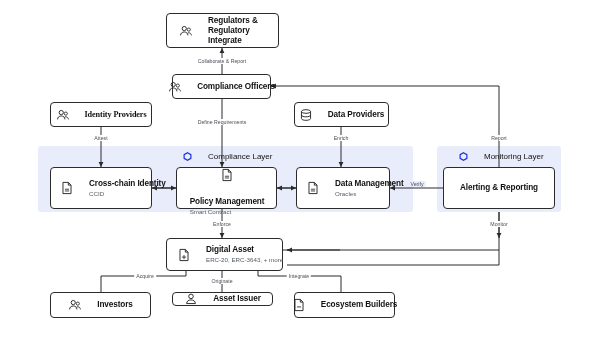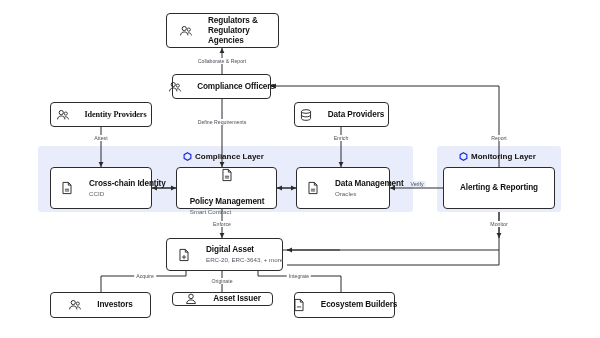--- a/index.html
+++ b/index.html
@@ -49,23 +49,23 @@
     font-weight:400;
     color:#555a63;
     line-height:8px;
     white-space:nowrap;
     margin-top:1px;
   }
   .layerlabel{
     position:absolute;
     display:flex;
     align-items:center;
-    gap:3px;
+    gap:16px;
     font-size:8px;
-    font-weight:700;
+    font-weight:400;
     color:#111111;
     white-space:nowrap;
   }
   .hexico{width:9px;height:9px;display:block;}
   .edgelabel{
     position:absolute;
     font-size:5.2px;
     font-weight:400;
     color:#4a4f58;
     background:#ffffff;
@@ -145,21 +145,21 @@
 
   <div class="node" style="left:166px;top:13px;width:113px;height:35px;justify-content:flex-start;padding-left:12px;">
     <svg class="ico" viewBox="0 0 16 16">
       <circle cx="6" cy="5.2" r="2.4" fill="none" stroke="#2b2b2b" stroke-width="1.1"></circle>
       <path d="M1.8 13c0-2.4 1.9-3.9 4.2-3.9S10.2 10.6 10.2 13" fill="none" stroke="#2b2b2b" stroke-width="1.1"></path>
       <circle cx="11.2" cy="6.4" r="1.8" fill="none" stroke="#2b2b2b" stroke-width="1"></circle>
       <path d="M10 10.1c2.2-.5 4.2.8 4.2 2.9" fill="none" stroke="#2b2b2b" stroke-width="1"></path>
     </svg>
     <div class="txt">
       <div class="title two">Regulators &amp;</div>
-      <div class="title two">Regulatory Agencies</div>
+      <div class="title two">Regulatory Integrate</div>
     </div>
   </div>
 
   <div class="node" style="left:172px;top:74px;width:99px;height:25px;">
     <svg class="ico" viewBox="0 0 16 16">
       <circle cx="6" cy="5.2" r="2.4" fill="none" stroke="#2b2b2b" stroke-width="1.1"></circle>
       <path d="M1.8 13c0-2.4 1.9-3.9 4.2-3.9S10.2 10.6 10.2 13" fill="none" stroke="#2b2b2b" stroke-width="1.1"></path>
       <circle cx="11.2" cy="6.4" r="1.8" fill="none" stroke="#2b2b2b" stroke-width="1"></circle>
       <path d="M10 10.1c2.2-.5 4.2.8 4.2 2.9" fill="none" stroke="#2b2b2b" stroke-width="1"></path>
     </svg>

